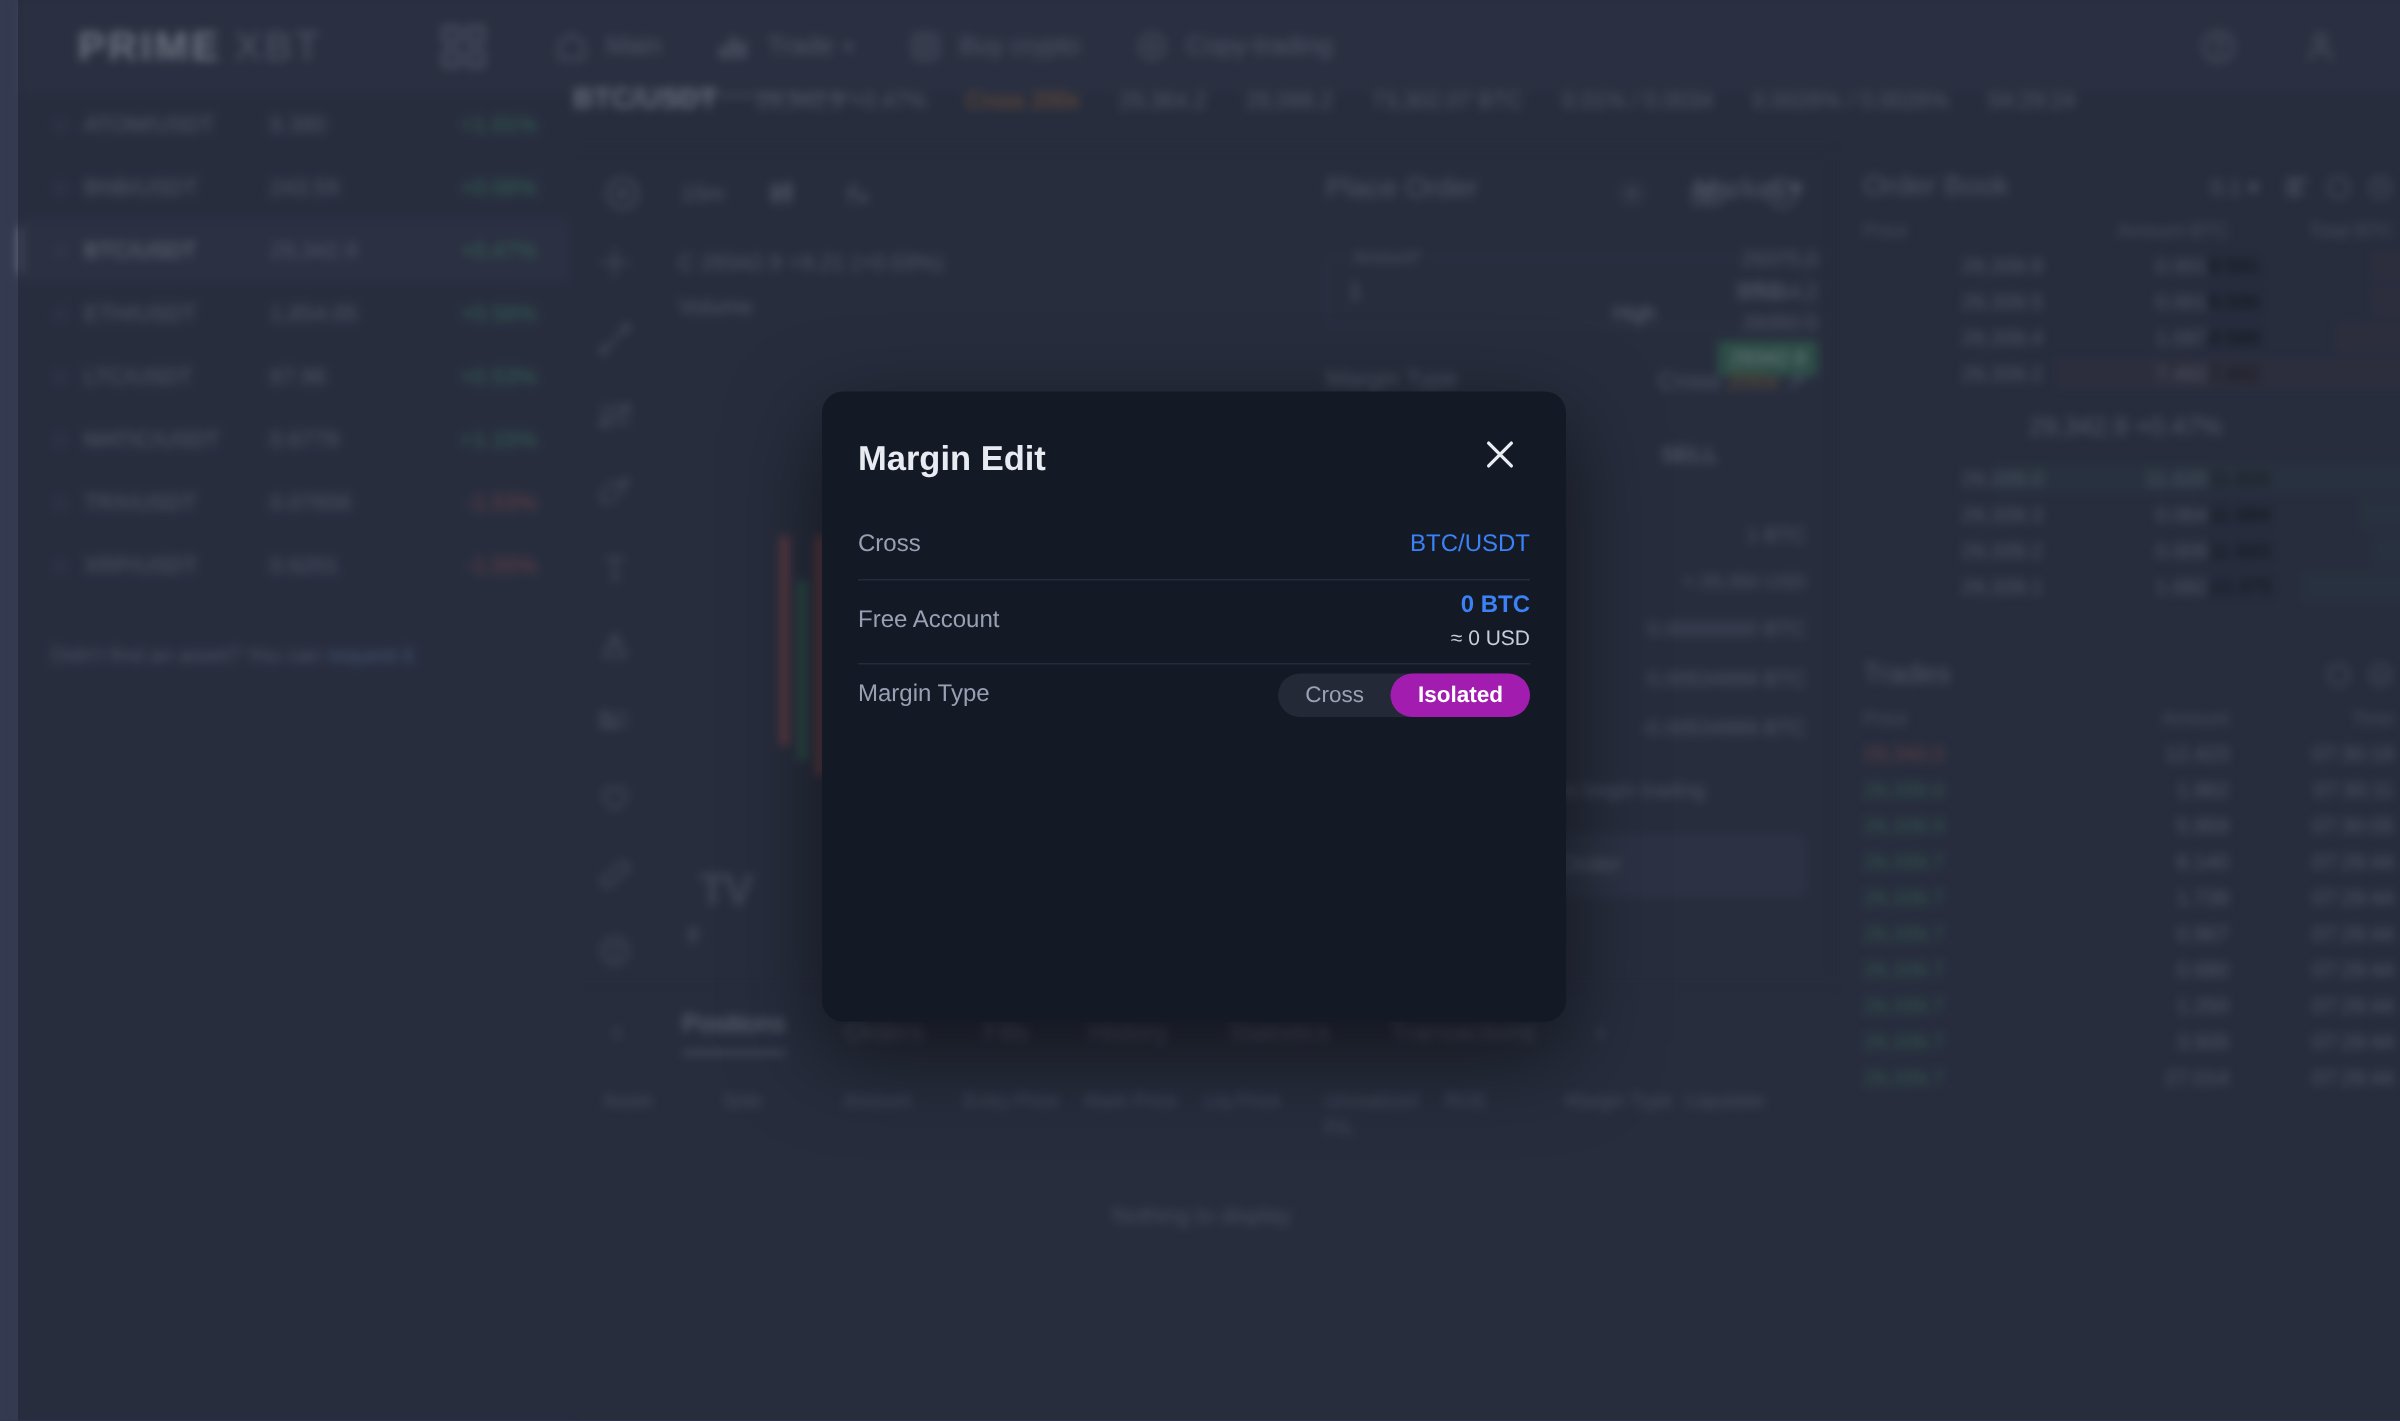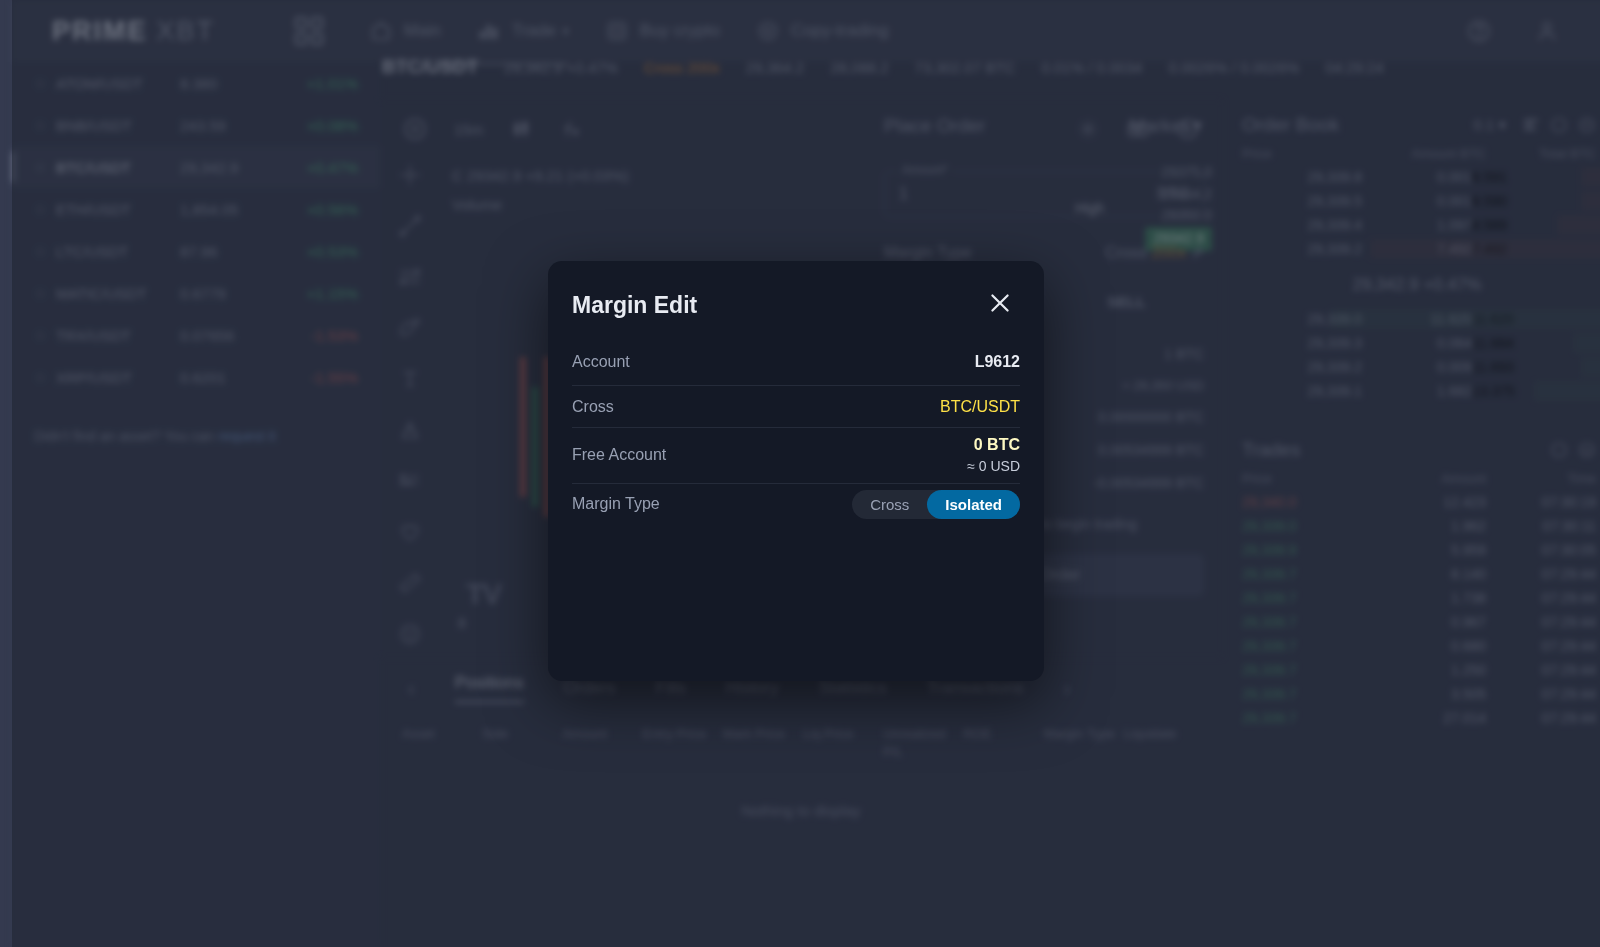--- a/index.html
+++ b/index.html
@@ -140,27 +140,27 @@
   .m-close { margin-left:auto; cursor:pointer; }
   .m-body { padding: 0 24px; margin-top: 22px; }
   .m-row {
     display:flex; align-items:center; justify-content:space-between;
     border-top: 1px solid #252b3a;
     min-height: 42px; padding: 6px 0;
   }
   .m-row:first-child { border-top: none; padding-bottom: 10px; }
   .m-label { color:#98a0b3; font-size: 16px; }
   .m-val { color:#e8ebf2; font-size: 16px; font-weight: bold; }
-  .m-val.link { color:#fde047; font-weight: normal; }
+  .m-val.link { color:#3b82f6; font-weight: normal; }
   .m-val-stack { text-align:right; }
-  .m-val-stack .main { color:#fef9c3; font-size:16px; font-weight:bold; line-height:1.35; }
+  .m-val-stack .main { color:#3b82f6; font-size:16px; font-weight:bold; line-height:1.35; }
   .m-val-stack .sub { color:#c7cdda; font-size:14px; line-height:1.5; }
   .seg { display:flex; background:#232936; border-radius: 16px; justify-content: space-between; }
   .seg div { padding: 6px 18px; border-radius: 16px; font-size: 15px; color:#9aa2b5; cursor:pointer; }
-  .seg div.on { background:#0369a1; color:#ffffff; font-weight:bold; }
+  .seg div.on { background:#a21caf; color:#ffffff; font-weight:bold; }
   .lev-badge { display:inline-block; background:#5a4322; color:#e5952f; font-size:14px; font-weight:bold; padding:2px 7px; border-radius:4px; margin-left:8px; }
   .slider { position:relative; width:200px; height:22px; display:flex; align-items:center; gap:4px; }
   .slider .seg-bar { flex:1; height:5px; border-radius:2px; background:#f0e4d4; }
   .slider .seg-bar.fill { background:#eb9b34; }
   .slider .knob {
     position:absolute; left:108px; top:4px;
     width:0; height:0;
     border-left: 11px solid transparent; border-right: 11px solid transparent;
     border-bottom: 18px solid #ffffff;
   }
@@ -608,24 +608,20 @@
       <div class="m-title">Margin Edit</div>
       <div class="m-close">
         <svg width="28" height="28" viewBox="0 0 24 24" fill="none" stroke="#e8ebf2" stroke-width="1.9" stroke-linecap="round">
             <path d="M5.5 5.5l13 13M18.5 5.5l-13 13"></path>
           </svg>
       </div>
     </div>
 
     <div class="m-body">
 
-      <div class="m-row">
-        <span class="m-label">Account</span>
-        <span class="m-val">L9612</span>
-      </div>
 
       <div class="m-row">
         <span class="m-label">Cross</span>
         <span class="m-val link">BTC/USDT</span>
       </div>
 
       <div class="m-row">
         <span class="m-label">Free Account</span>
         <span class="m-val-stack">
           <div class="main">0 BTC</div>

